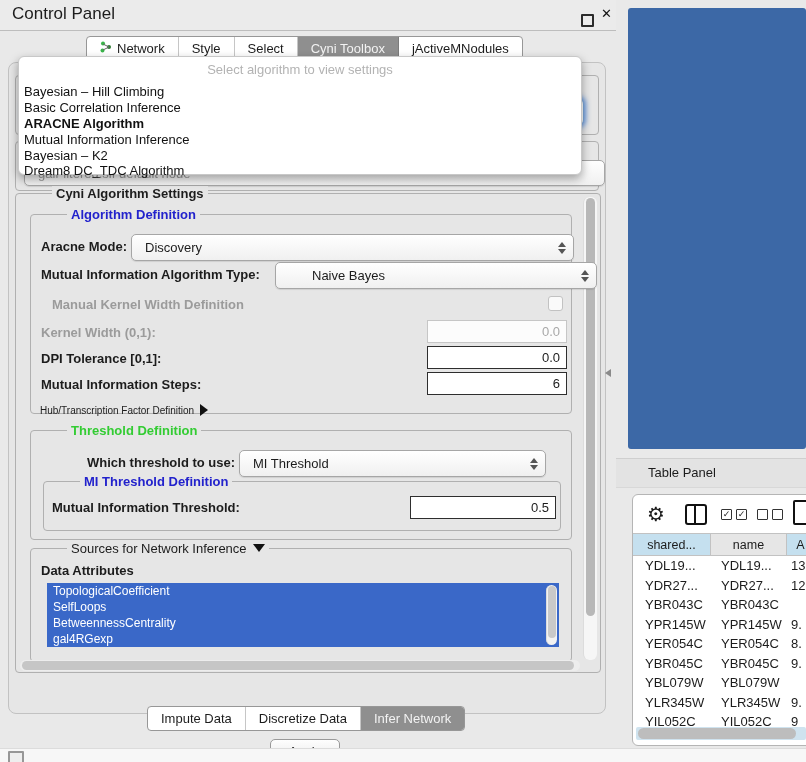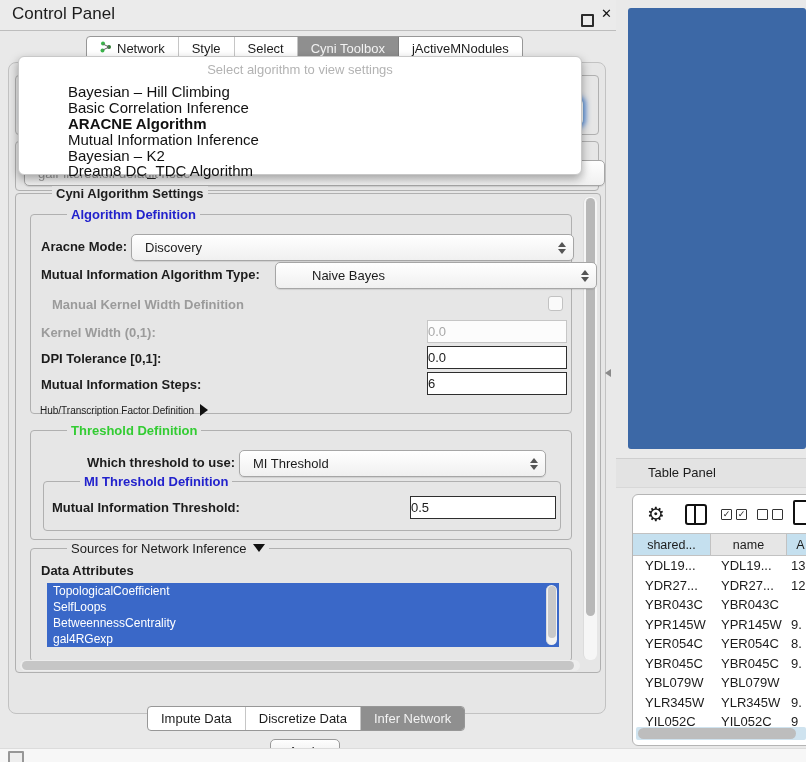--- a/index.html
+++ b/index.html
@@ -22,26 +22,26 @@
   .glabel{position:absolute;top:-8px;left:8px;background:#e6e6e6;padding:0 4px;font-size:13px;font-weight:bold;white-space:nowrap;margin-left:28px;}
   .glabel.blue{color:#2222cc;}
   .glabel.green{color:#33cc33;}
   .glabel.plain{font-weight:normal;}
   .flabel{position:absolute;font-size:13px;font-weight:bold;white-space:nowrap;color:#1c1c1c;}
   .flabel.dis{color:#9b9b9b;}
   .combo{position:absolute;background:linear-gradient(#ffffff,#f0f0f0);border:1px solid #a6a6a6;border-radius:5px;font-size:13px;display:flex;align-items:center;padding-left:13px;box-shadow:0 1px 1px rgba(0,0,0,.10);}
   .stepper{position:absolute;right:7px;top:50%;transform:translateY(-50%);display:flex;flex-direction:column;gap:2px;}
   .stepper .up{width:0;height:0;border-left:4px solid transparent;border-right:4px solid transparent;border-bottom:5px solid #555;}
   .stepper .dn{width:0;height:0;border-left:4px solid transparent;border-right:4px solid transparent;border-top:5px solid #555;}
-  .field{position:absolute;background:#fff;border:1px solid #b8b8b8;font-size:13px;display:flex;align-items:center;padding-right:6px;}
+  .field{position:absolute;background:#fff;border:1px solid #b8b8b8;font-size:13px;display:flex;align-items:center;justify-content:flex-end;padding-right:6px;}
   .field.strong{border:1.5px solid #2e2e2e;}
   .field.dis{color:#a8a8a8;background:#fcfcfc;border-color:#c6c6c6;}
   #algo-popup{left:18px;top:56px;width:562px;height:117px;background:#fff;border:1px solid #c8c8c8;border-radius:6px;box-shadow:0 4px 10px rgba(0,0,0,.35);z-index:50;}
   #popup-prompt{top:5px;left:0;width:100%;text-align:center;font-size:13px;color:#b3b3b3;}
-  .popup-item{position:absolute;left:5px;font-size:15px;line-height:15px;white-space:nowrap;color:#111;margin-left:44px;}
+  .popup-item{position:absolute;left:5px;font-size:13px;line-height:15px;white-space:nowrap;color:#111;}
   .popup-item.bold{font-weight:bold;}
   .tri-right{display:inline-block;width:0;height:0;border-top:6px solid transparent;border-bottom:6px solid transparent;border-left:8px solid #111;vertical-align:-2px;margin-left:6px;}
   .tri-down{display:inline-block;width:0;height:0;border-left:6px solid transparent;border-right:6px solid transparent;border-top:8px solid #111;vertical-align:1px;margin-left:6px;}
   .vsb-track{position:absolute;background:#f6f6f6;border-left:1px solid #dcdcdc;border-radius:6px;}
   .sb-thumb{position:absolute;background:#b8b8b8;border-radius:6px;}
   .hsb-track{position:absolute;background:#ededed;border-radius:6px;}
   .srcitem{height:16px;background:#3a68c8;color:#fff;font-size:12px;line-height:16px;padding-left:6px;white-space:nowrap;}
   #apply-btn{left:269px;top:678px;width:68px;height:22px;border:1px solid #999;border-radius:5px;background:linear-gradient(#fefefe,#e7e7e7);font-size:13px;display:flex;align-items:center;justify-content:center;}
   #bottom-tabs{left:147px;top:706px;z-index:5;}
   #gutter-arrow{left:605px;top:369px;width:0;height:0;border-top:4px solid transparent;border-bottom:4px solid transparent;border-right:6px solid #8a8a8a;}

